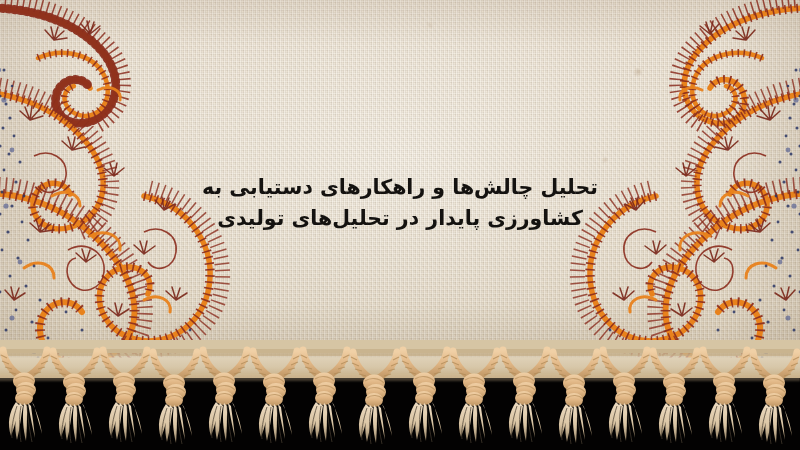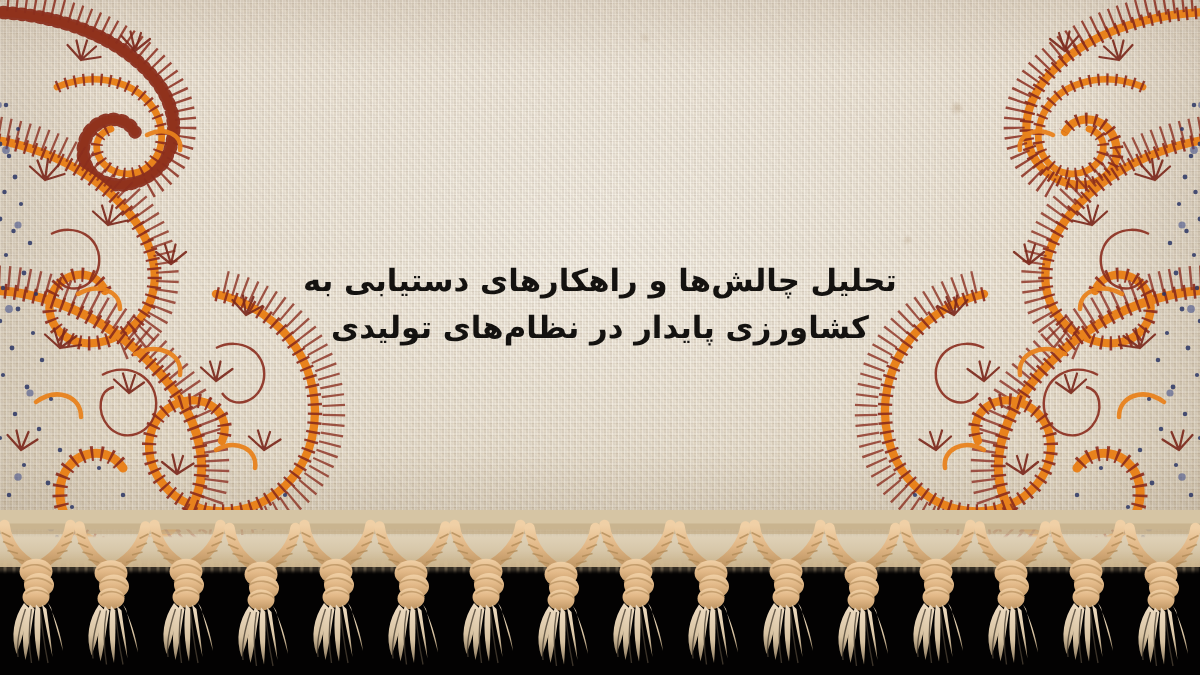--- a/index.html
+++ b/index.html
@@ -400,21 +400,21 @@
           <circle cx="18" cy="318" r="2.5"></circle>
             <circle cx="40" cy="352" r="2.3"></circle>
           <circle cx="5" cy="70" r="2.2"></circle>
         </g>
       </g>
     </svg>
   </div>
 
   <div class="titlewrap">
     <span class="title-line">تحلیل چالش‌ها و راهکارهای دستیابی به</span>
-    <span class="title-line">کشاورزی پایدار در نظام‌های تولیدی</span>
+    <span class="title-line">کشاورزی پایدار در تحلیل‌های تولیدی</span>
   </div>
 
   <div class="selvedge"></div>
 
   <div class="fringe">
     <svg viewBox="0 0 800 110" xmlns="http://www.w3.org/2000/svg" preserveAspectRatio="none">
       <defs>
         <linearGradient id="ropeG" x1="0" y1="0" x2="0" y2="1">
           <stop offset="0%" stop-color="#f0d0a6"></stop>
           <stop offset="45%" stop-color="#e2b887"></stop>

